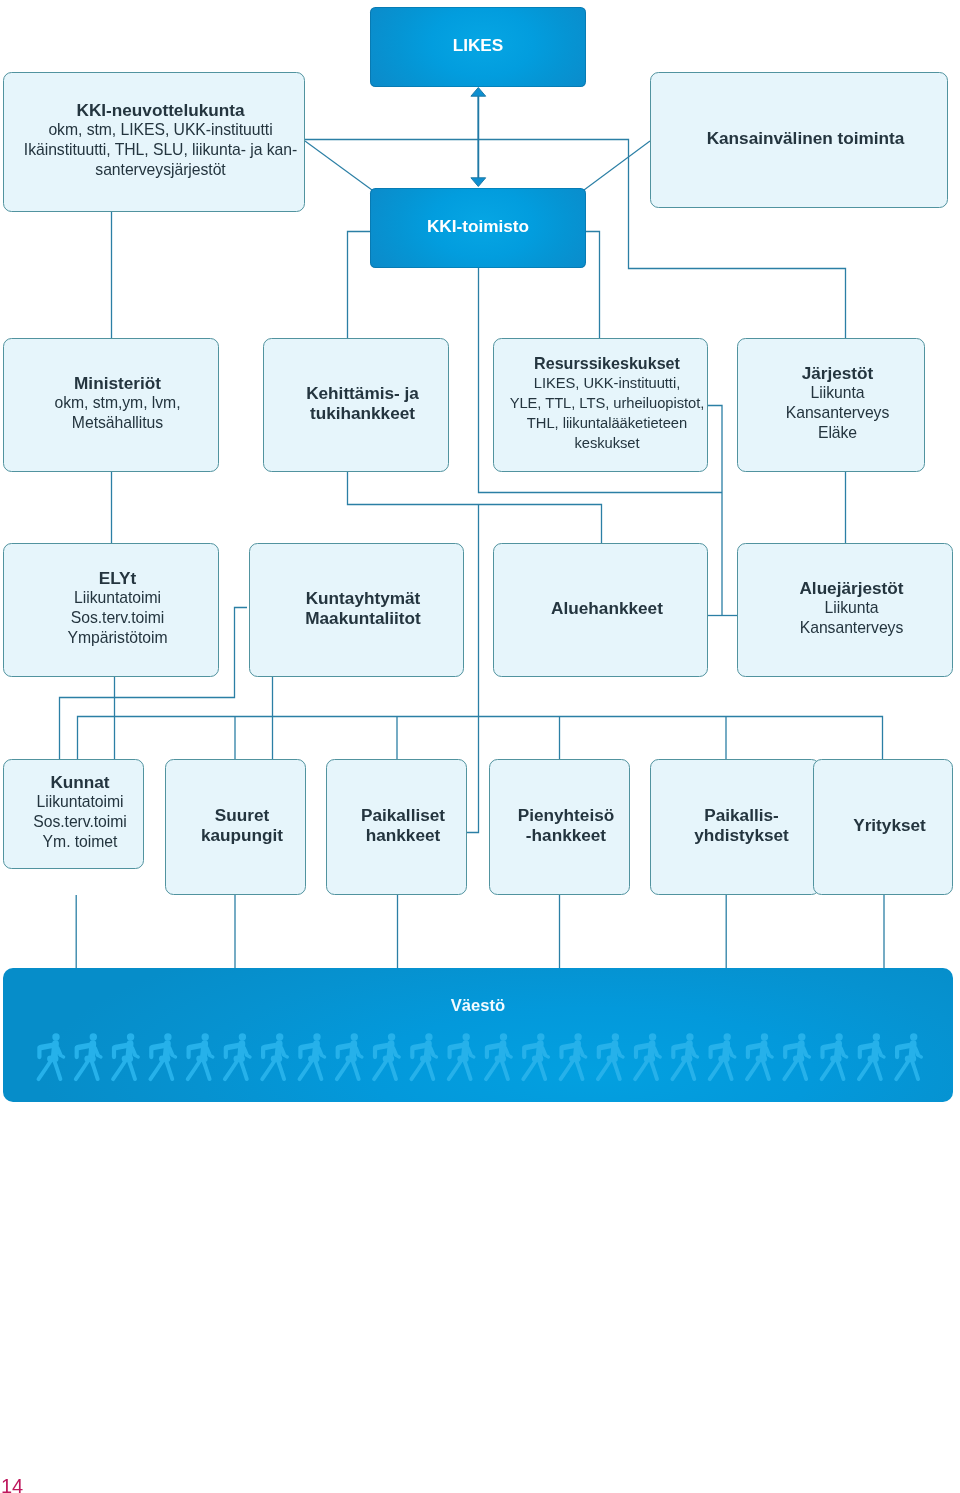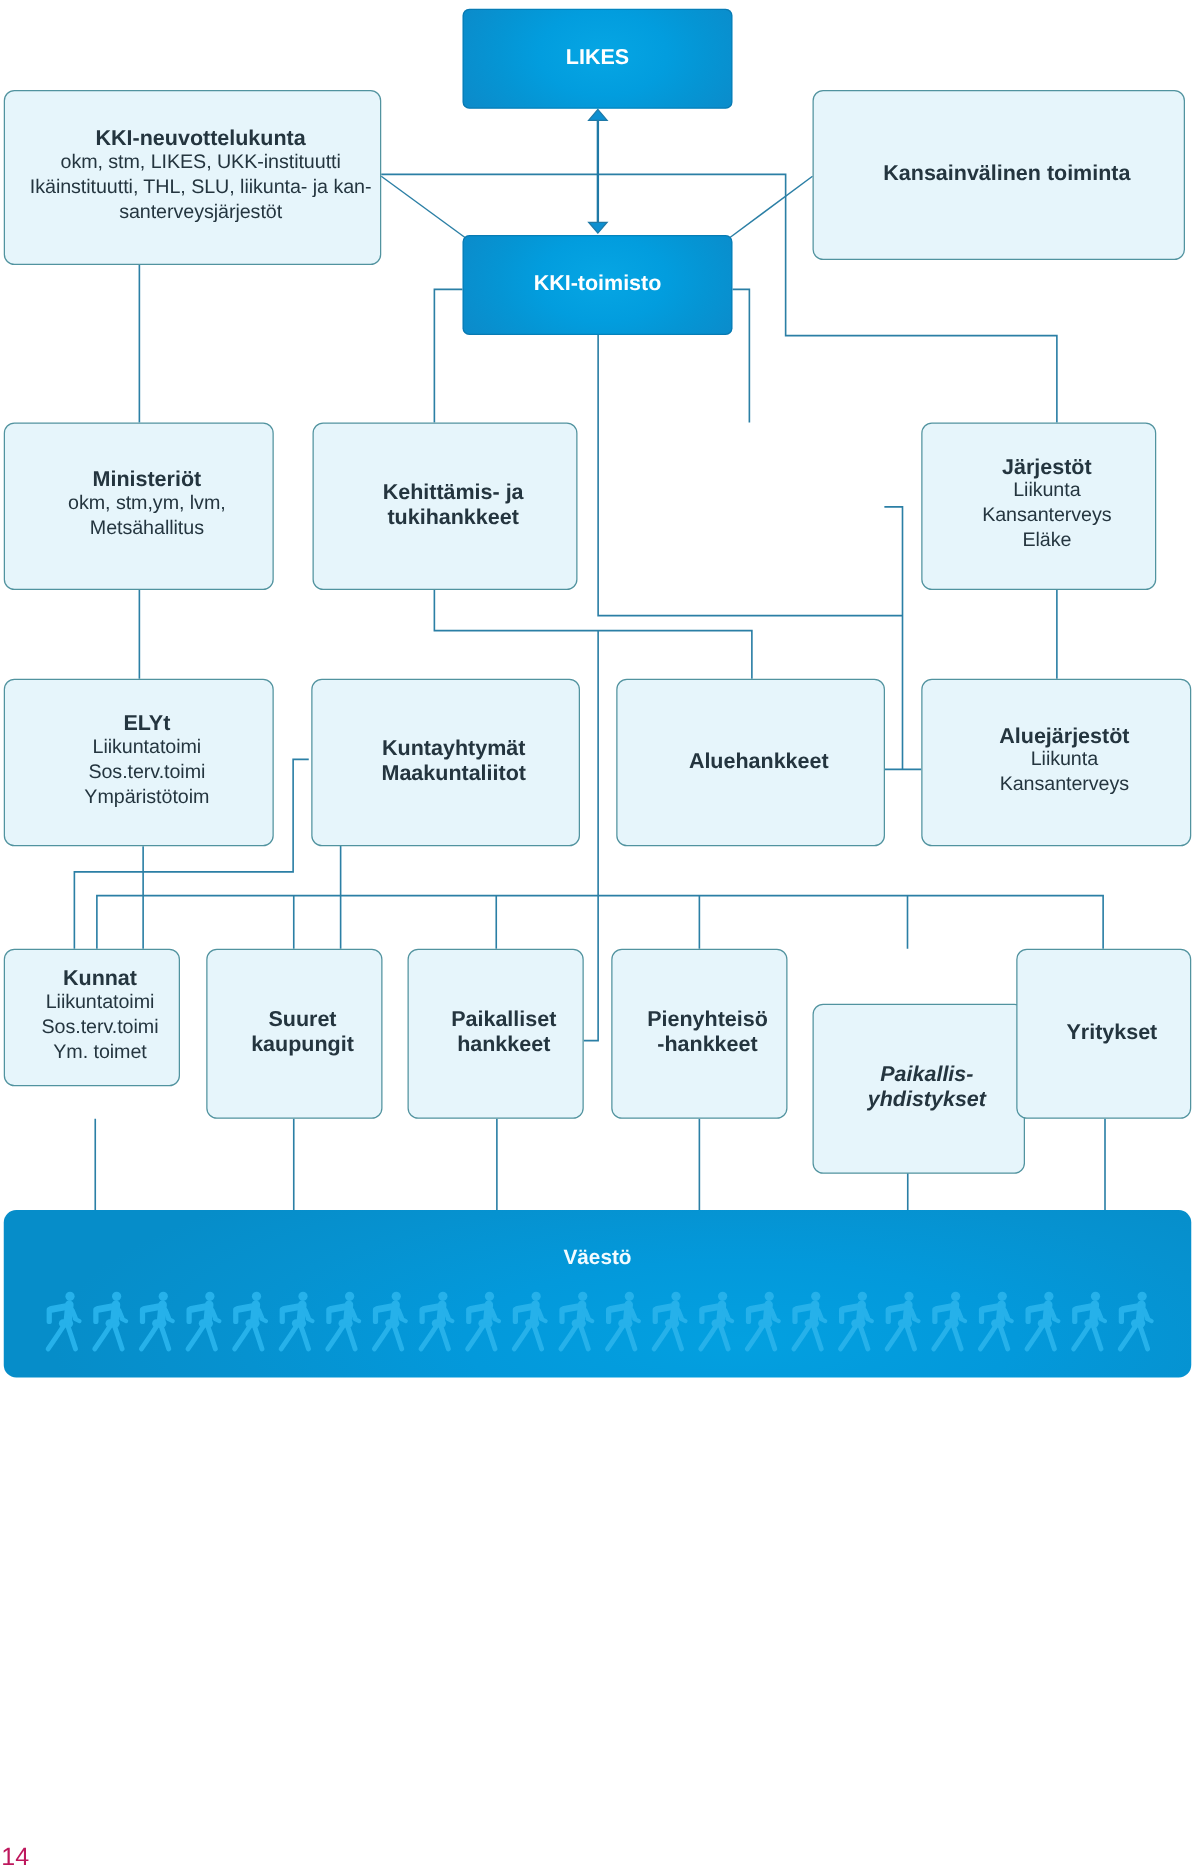--- a/index.html
+++ b/index.html
@@ -98,27 +98,34 @@
   <div class="node dark" style="left:370px;top:188px;width:216px;height:80px;">
     <div class="ttl">KKI-toimisto</div>
   </div>
 
   <div class="node light" style="left:3px;top:338px;width:216px;height:134px;justify-content:center;">
     <div class="ttl">Ministeriöt</div>
     <div class="sub">okm, stm,ym, lvm,</div>
     <div class="sub">Metsähallitus</div>
   </div>
 
-  <div class="node light" style="left:250px;top:338px;width:212px;height:134px;">
+  <div class="node light" style="left:263px;top:338px;width:186px;height:134px;">
     <div class="ttl nl">
         <span style="display:block">Kehittämis- ja</span>
         <span style="display:block">tukihankkeet</span>
       </div>
   </div>
 
+  <div class="node light small" style="left:493px;top:338px;width:215px;height:134px;">
+    <div class="ttl">Resurssikeskukset</div>
+    <div class="sub">LIKES, UKK-instituutti,</div>
+    <div class="sub">YLE, TTL, LTS, urheiluopistot,</div>
+    <div class="sub">THL, liikuntalääketieteen</div>
+    <div class="sub">keskukset</div>
+  </div>
 
   <div class="node light" style="left:737px;top:338px;width:188px;height:134px;">
     <div class="ttl">Järjestöt</div>
     <div class="sub">Liikunta</div>
     <div class="sub">Kansanterveys</div>
     <div class="sub">Eläke</div>
   </div>
 
   <div class="node light" style="left:3px;top:543px;width:216px;height:134px;">
     <div class="ttl">ELYt</div>
@@ -165,21 +172,21 @@
       </div>
   </div>
 
   <div class="node light" style="left:489px;top:759px;width:141px;height:136px;">
     <div class="ttl nl">
         <span style="display:block">Pienyhteisö</span>
         <span style="display:block">-hankkeet</span>
       </div>
   </div>
 
-  <div class="node light" style="left:650px;top:803px;width:170px;height:136px;font-style:italic;">
+  <div class="node light" style="left:650px;top:759px;width:170px;height:136px;">
     <div class="ttl nl">
         <span style="display:block">Paikallis-</span>
         <span style="display:block">yhdistykset</span>
       </div>
   </div>
 
   <div class="node light" style="left:813px;top:759px;width:140px;height:136px;">
     <div class="ttl">Yritykset</div>
   </div>
 

